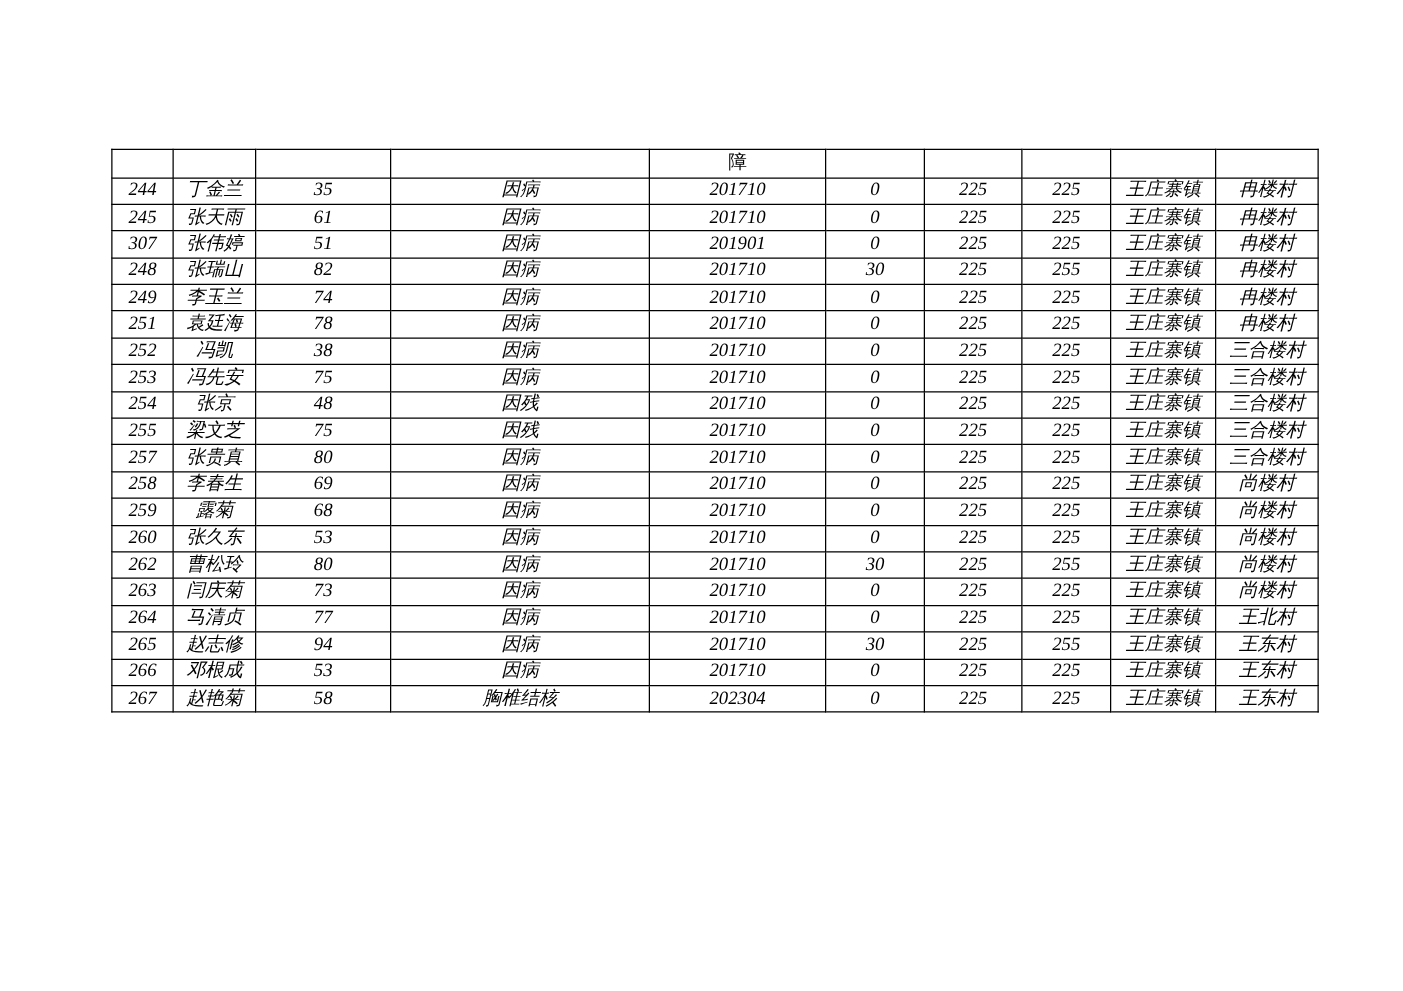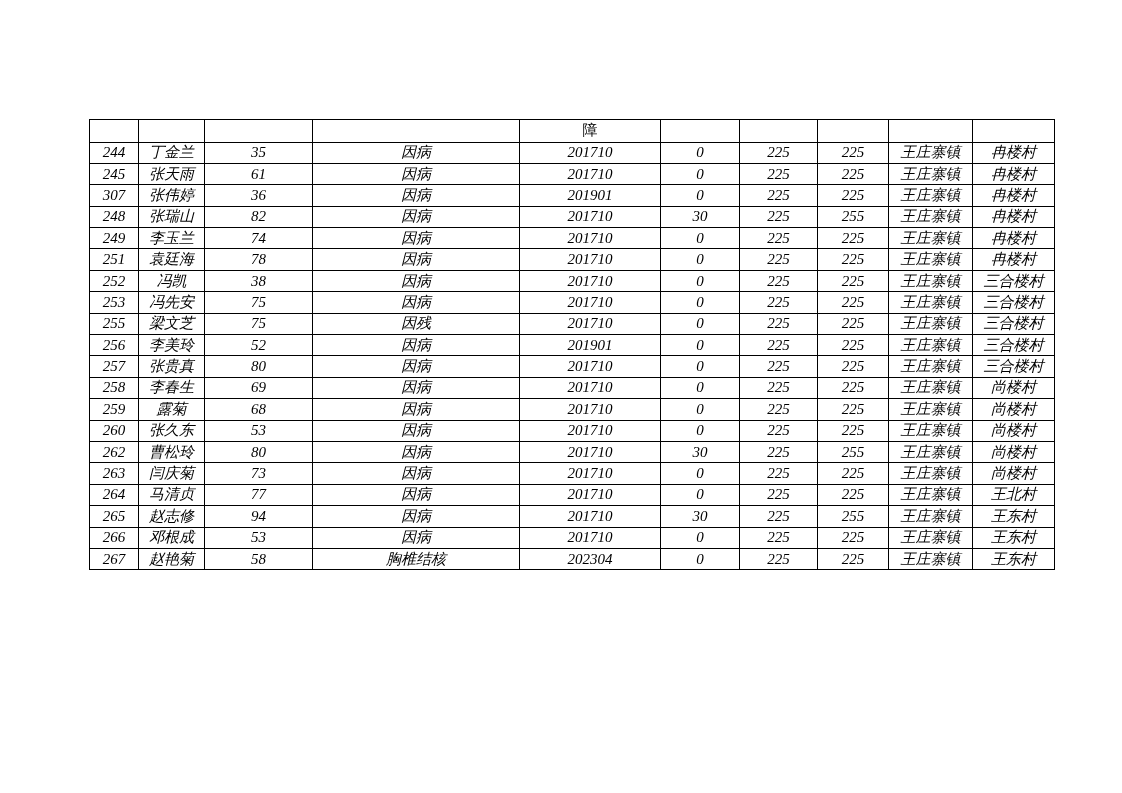--- a/index.html
+++ b/index.html
@@ -88,21 +88,21 @@
           <td>201710</td>
           <td>0</td>
           <td>225</td>
           <td>225</td>
           <td>王庄寨镇</td>
           <td>冉楼村</td>
         </tr>
         <tr class="data-row">
           <td>307</td>
           <td>张伟婷</td>
-          <td>36</td>
+          <td>51</td>
           <td>因病</td>
           <td>201901</td>
           <td>0</td>
           <td>225</td>
           <td>225</td>
           <td>王庄寨镇</td>
           <td>冉楼村</td>
         </tr>
         <tr class="data-row">
           <td>248</td>
@@ -150,45 +150,45 @@
           <td>225</td>
           <td>225</td>
           <td>王庄寨镇</td>
           <td>三合楼村</td>
         </tr>
         <tr class="data-row">
           <td>253</td>
           <td>冯先安</td>
           <td>75</td>
           <td>因病</td>
+          <td>201710</td>
+          <td>0</td>
+          <td>225</td>
+          <td>225</td>
+          <td>王庄寨镇</td>
+          <td>三合楼村</td>
+        </tr>
+        <tr class="data-row">
+          <td>254</td>
+          <td>张京</td>
+          <td>48</td>
+          <td>因残</td>
           <td>201710</td>
           <td>0</td>
           <td>225</td>
           <td>225</td>
           <td>王庄寨镇</td>
           <td>三合楼村</td>
         </tr>
         <tr class="data-row">
           <td>255</td>
           <td>梁文芝</td>
           <td>75</td>
           <td>因残</td>
           <td>201710</td>
-          <td>0</td>
-          <td>225</td>
-          <td>225</td>
-          <td>王庄寨镇</td>
-          <td>三合楼村</td>
-        </tr>
-        <tr class="data-row">
-          <td>256</td>
-          <td>李美玲</td>
-          <td>52</td>
-          <td>因病</td>
-          <td>201901</td>
           <td>0</td>
           <td>225</td>
           <td>225</td>
           <td>王庄寨镇</td>
           <td>三合楼村</td>
         </tr>
         <tr class="data-row">
           <td>257</td>
           <td>张贵真</td>
           <td>80</td>

